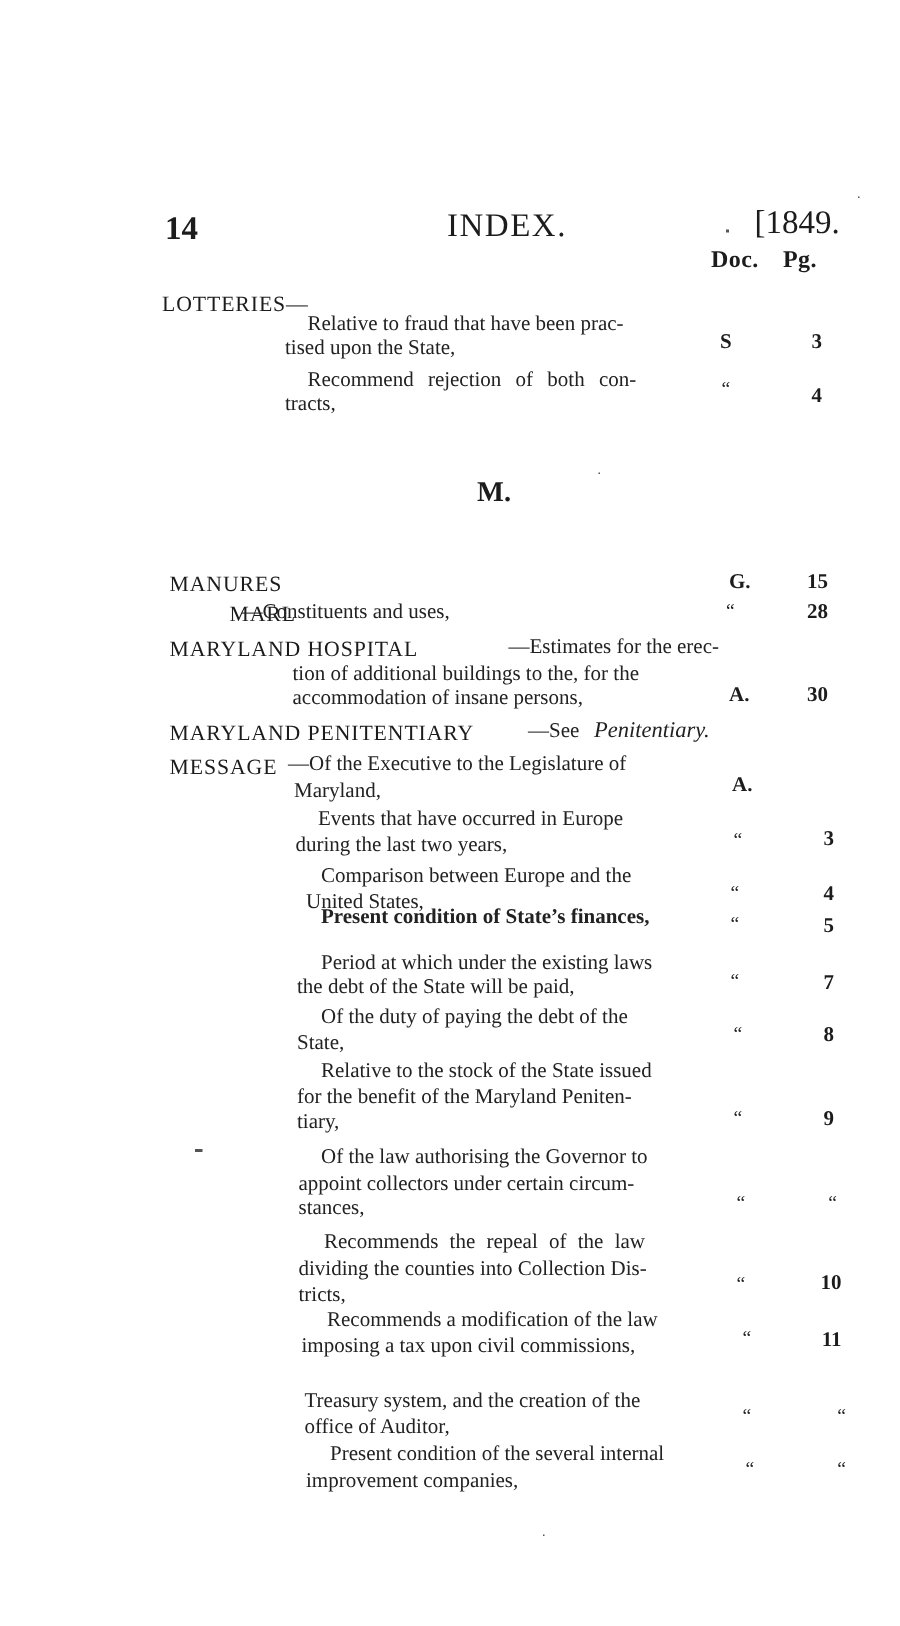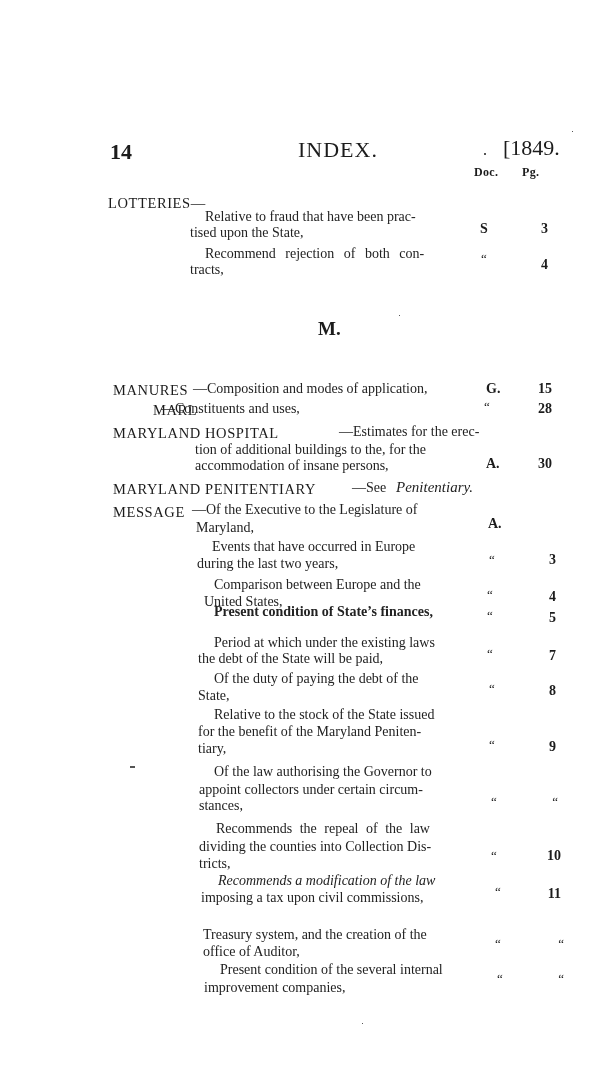--- a/index.html
+++ b/index.html
@@ -7,21 +7,21 @@
       width: 600px; height: 1084px; position: relative; overflow: hidden;
       font-family: "Liberation Serif", "DejaVu Serif", serif;
       color: #1c1c1c;
     }
     .page { position: absolute; left: 0; top: 0; width: 600px; height: 1084px; }
     .t { position: absolute; white-space: nowrap; line-height: 1; }
     .hdr { font-size: 22px; }
     .pgnum { left: 110px; top: 141px; font-weight: bold; }
     .title { left: 298px; top: 139px; letter-spacing: 1px; }
     .year { left: 503px; top: 137px; }
-    .colhdr { top: 166px; font-size: 12px; font-weight: bold; letter-spacing: 0.3px; }
+    .colhdr { top: 166px; font-size: 16px; font-weight: bold; letter-spacing: 0.3px; }
     .col-doc { left: 474px; }
     .col-pg { left: 522px; }
     .sec { left: 318px; top: 319px; font-size: 19px; font-weight: bold; }
     .line { font-size: 14px; color: #222; }
     .head { font-size: 14.5px; letter-spacing: 0.6px; }
     .doc { font-size: 14px; font-weight: bold; }
     .doc.q { font-weight: normal; font-size: 13px; }
     .pg { font-size: 14px; font-weight: bold; text-align: right; width: 24px; }
     .pg.q { font-weight: normal; font-size: 13px; }
     em { font-style: italic; }
@@ -46,21 +46,20 @@
   <span class="t pg" style="left:524px;top:222px;">3</span>
 
   <span class="t line" style="left:205px;top:247px;word-spacing:6px;">Recommend rejection of both con-</span>
   <span class="t line" style="left:190px;top:263px;">tracts,</span>
   <span class="t doc q" style="left:481px;top:252px;">“</span>
   <span class="t pg" style="left:524px;top:258px;">4</span>
 
   <span class="t sec">M.</span>
 
   <span class="t head" style="left:113px;top:383px;">MANURES</span>
-  <span class="t line" style="left:193px;top:382px;">—Composition and modes of application,</span>
   <span class="t doc" style="left:486px;top:382px;">G.</span>
   <span class="t pg" style="left:528px;top:382px;">15</span>
 
   <span class="t head" style="left:113px;top:403px;margin-left:40px;">MARL</span>
   <span class="t line" style="left:161px;top:402px;">—Constituents and uses,</span>
   <span class="t doc q" style="left:484px;top:400px;">“</span>
   <span class="t pg" style="left:528px;top:402px;">28</span>
 
   <span class="t head" style="left:113px;top:426px;">MARYLAND HOSPITAL</span>
   <span class="t line" style="left:297px;top:425px;margin-left:42px;">—Estimates for the erec-</span>
@@ -113,21 +112,21 @@
   <span class="t line" style="left:199px;top:799px;">stances,</span>
   <span class="t doc q" style="left:491px;top:795px;">“</span>
   <span class="t pg q" style="left:534px;top:795px;">“</span>
 
   <span class="t line" style="left:216px;top:822px;word-spacing:4px;">Recommends the repeal of the law</span>
   <span class="t line" style="left:199px;top:840px;">dividing the counties into Collection Dis-</span>
   <span class="t line" style="left:199px;top:857px;">tricts,</span>
   <span class="t doc q" style="left:491px;top:849px;">“</span>
   <span class="t pg" style="left:537px;top:849px;">10</span>
 
-  <span class="t line" style="left:218px;top:874px;font-style:italic;">Recommends a modification of the law</span>
+  <span class="t line" style="left:218px;top:874px;">Recommends a modification of the law</span>
   <span class="t line" style="left:201px;top:891px;">imposing a tax upon civil commissions,</span>
   <span class="t doc q" style="left:495px;top:885px;">“</span>
   <span class="t pg" style="left:537px;top:887px;">11</span>
 
   <span class="t line" style="left:203px;top:928px;">Treasury system, and the creation of the</span>
   <span class="t line" style="left:203px;top:945px;">office of Auditor,</span>
   <span class="t doc q" style="left:495px;top:937px;">“</span>
   <span class="t pg q" style="left:540px;top:937px;">“</span>
 
   <span class="t line" style="left:220px;top:963px;">Present condition of the several internal</span>

